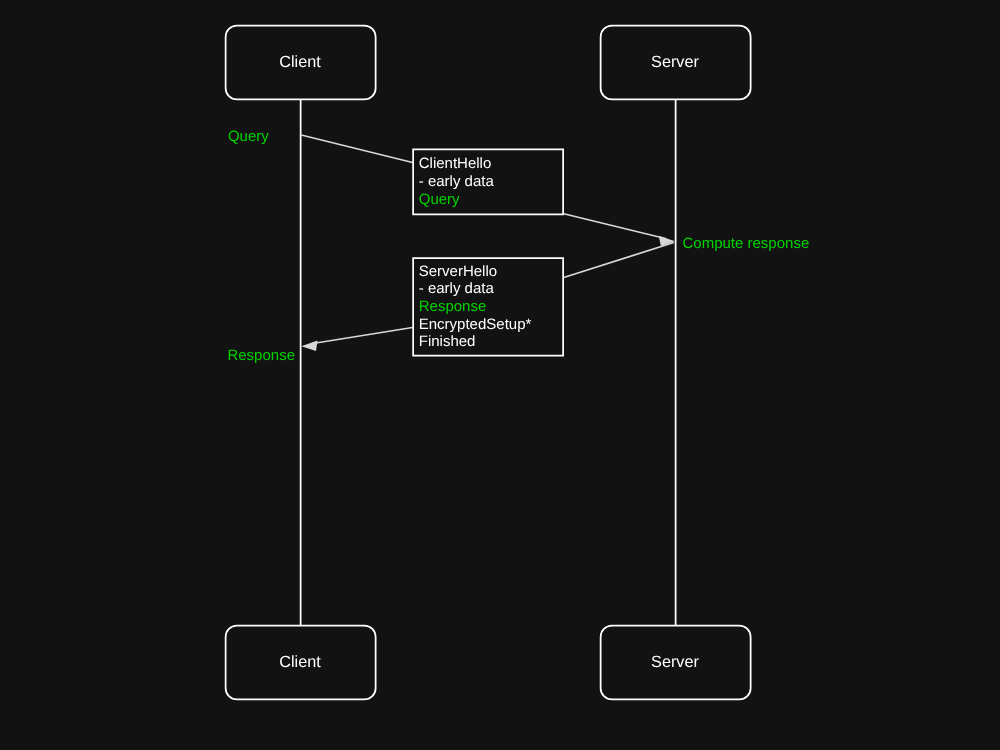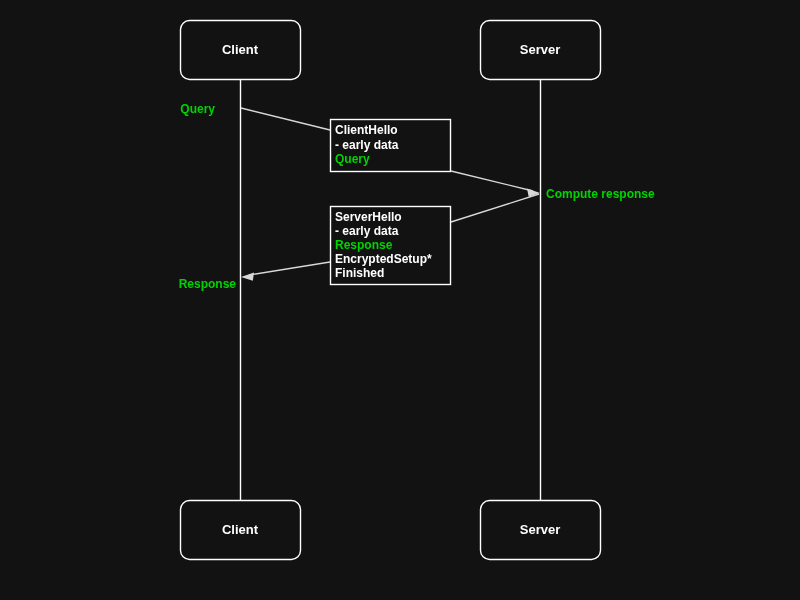--- a/index.html
+++ b/index.html
@@ -12,21 +12,20 @@
     width: 800px;
     height: 600px;
     overflow: hidden;
     font-family: "Liberation Sans", sans-serif;
   }
   #diagram-root {
     position: relative;
     width: 800px;
     height: 600px;
     background: #121212;
-    font-weight: bold;
   }
   svg.canvas {
     position: absolute;
     top: 0;
     left: 0;
     width: 800px;
     height: 600px;
     display: block;
   }
   .actor-label {

